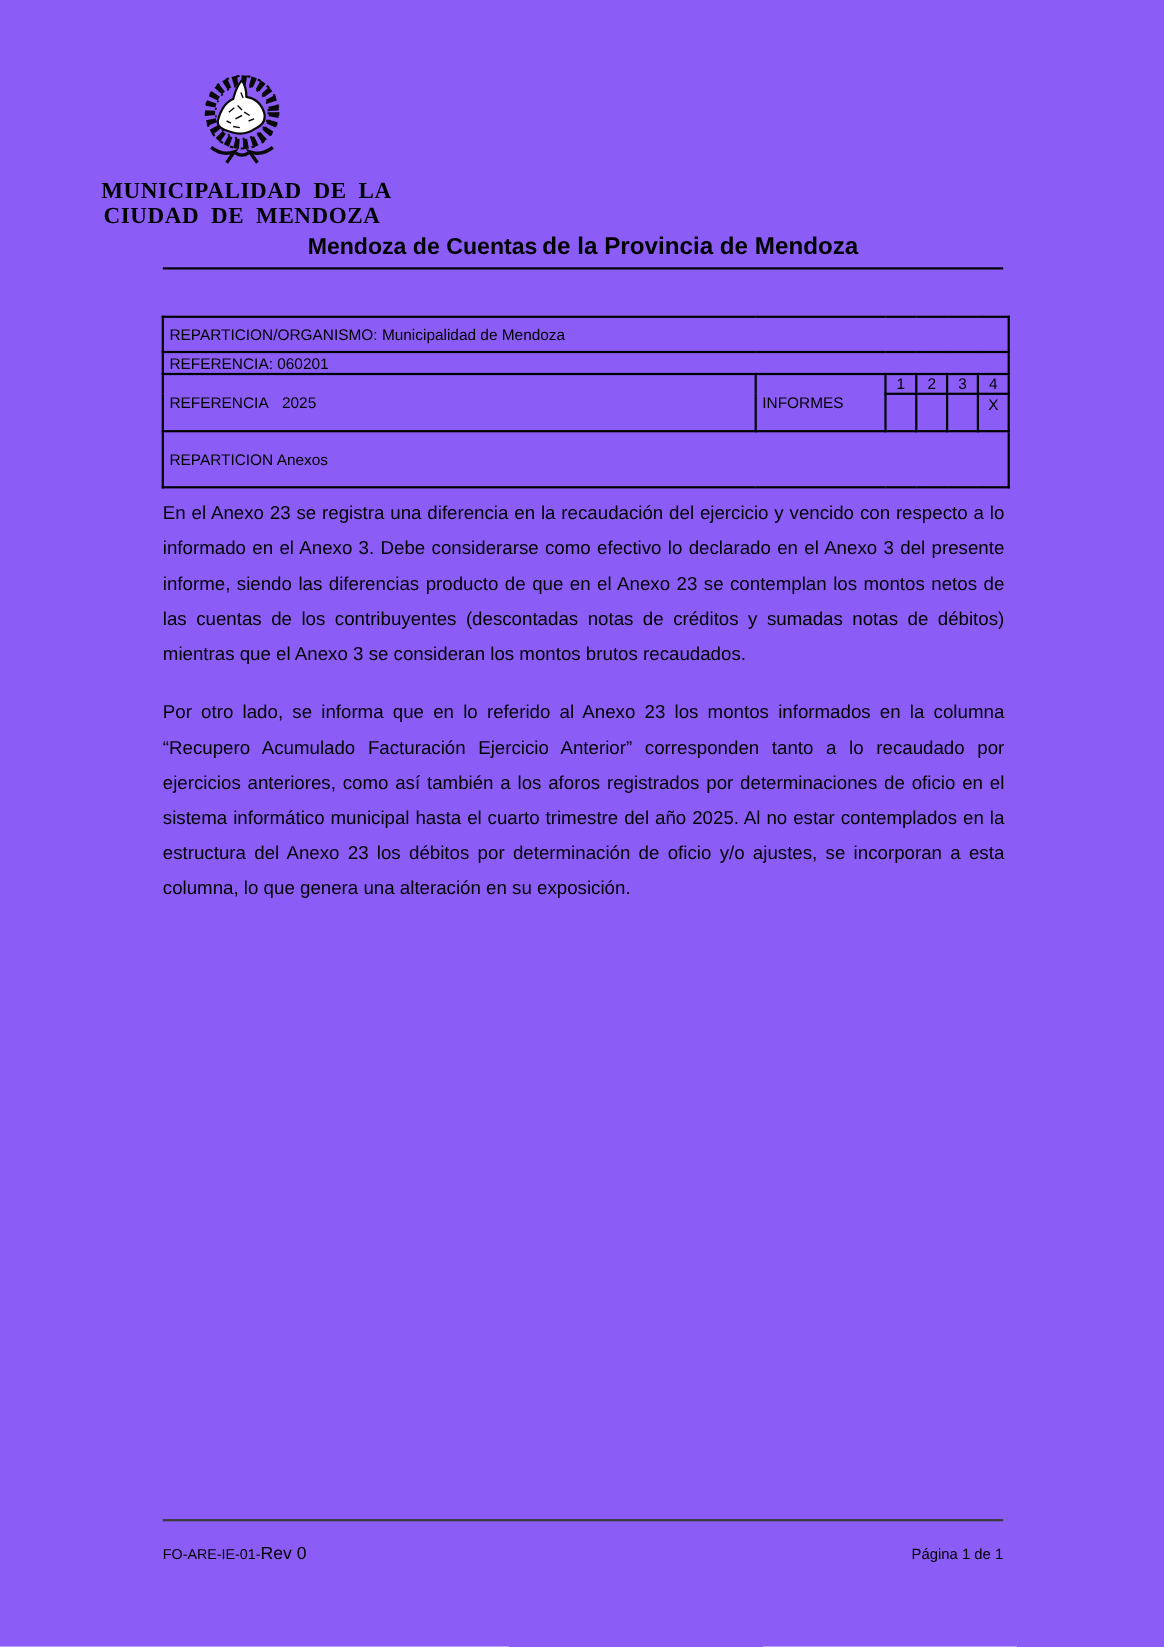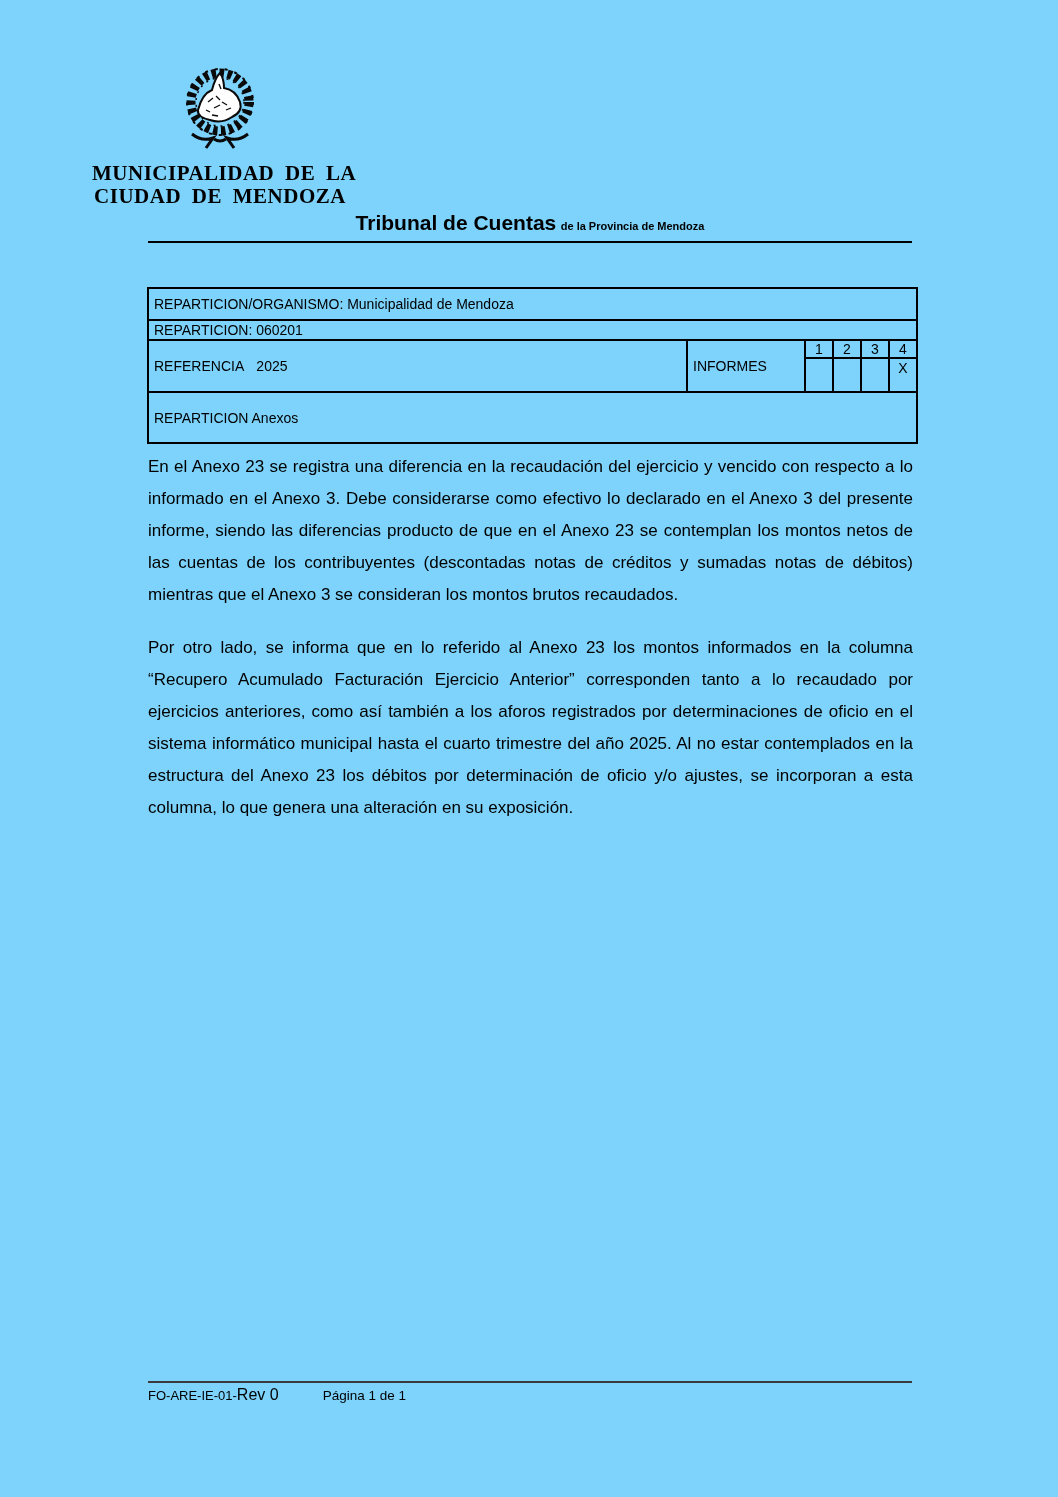--- a/index.html
+++ b/index.html
@@ -1,21 +1,21 @@
 <!DOCTYPE html>
 <html><head>
 <meta charset="utf-8">
 <style>
   * { box-sizing: border-box; }
   html, body { margin: 0; padding: 0; background: #ffffff; }
   .page {
     position: relative;
     width: 1058px;
     height: 1497px;
-    background: #7dd3fc;
+    background: #8b5cf6;
     color: #000;
     font-family: "Liberation Sans", sans-serif;
     overflow: hidden;
   }
 
   
   .letterhead {
     position: absolute;
     left: 92px;
     top: 58px;
@@ -37,21 +37,21 @@
   .header-title-block {
     position: absolute;
     left: 148px;
     top: 211px;
     width: 764px;
     text-align: center;
     border-bottom: 2px solid #000;
     padding-bottom: 6px;
   }
   .title-main { font-weight: bold; font-size: 21px; }
-  .title-rest { font-weight: bold; font-size: 11px; text-align: center; }
+  .title-rest { font-weight: bold; font-size: 22px; text-align: center; }
 
   .anexo-heading {
     position: absolute;
     left: 148px;
     top: 260px;
     width: 764px;
     text-align: center;
     font-weight: bold;
     font-size: 18px;
   }
@@ -94,22 +94,23 @@
     text-align: justify;
   }
 
   
   .footer {
     position: absolute;
     left: 148px;
     top: 1381px;
     width: 764px;
     border-top: 2px solid #3a3a3a;
-    padding-top: 3px;
+    padding-top: 21px;
     display: flex;
+    justify-content: space-between;
     align-items: baseline;
   }
   .footer-code { font-size: 13px; }
   .footer-rev { font-size: 16px; }
   .footer-page { font-size: 13.5px; margin-left: 44px; }
 </style>
 </head>
 <body>
 
 <div class="page">
@@ -134,21 +135,21 @@
         <path d="M13 76 q10 8 21 4 l-7 10" stroke-width="3"></path>
         <path d="M69 76 q-10 8 -21 4 l7 10" stroke-width="3"></path>
         <path d="M35 81 q6 4 12 0" stroke-width="3"></path>
       </g>
     </svg>
     <div class="org-name">MUNICIPALIDAD DE LA</div>
     <div class="org-name">CIUDAD DE MENDOZA</div>
   </div>
 
   <div class="header-title-block">
-    <span class="title-main">Tribunal de Cuentas</span>
+    <span class="title-main">Mendoza de Cuentas</span>
     <span class="title-rest">de la Provincia de Mendoza</span>
   </div>
 
 
   <table class="form-table">
     <colgroup>
       <col style="width:539px">
         <col style="width:118px">
       <col style="width:28px">
         <col style="width:28px">
@@ -157,21 +158,21 @@
     </colgroup>
     <tbody>
       <tr class="r1">
         <td colspan="6">
           <span>REPARTICION/ORGANISMO:</span>
           <span>Municipalidad de Mendoza</span>
         </td>
       </tr>
       <tr class="r2">
         <td colspan="6">
-          <span>REPARTICION:</span>
+          <span>REFERENCIA:</span>
           <span>060201</span>
         </td>
       </tr>
       <tr class="r3">
         <td rowspan="2">
           <span>REFERENCIA</span>
           <span class="value-gap">2025</span>
         </td>
         <td rowspan="2">
           <span>INFORMES</span>

